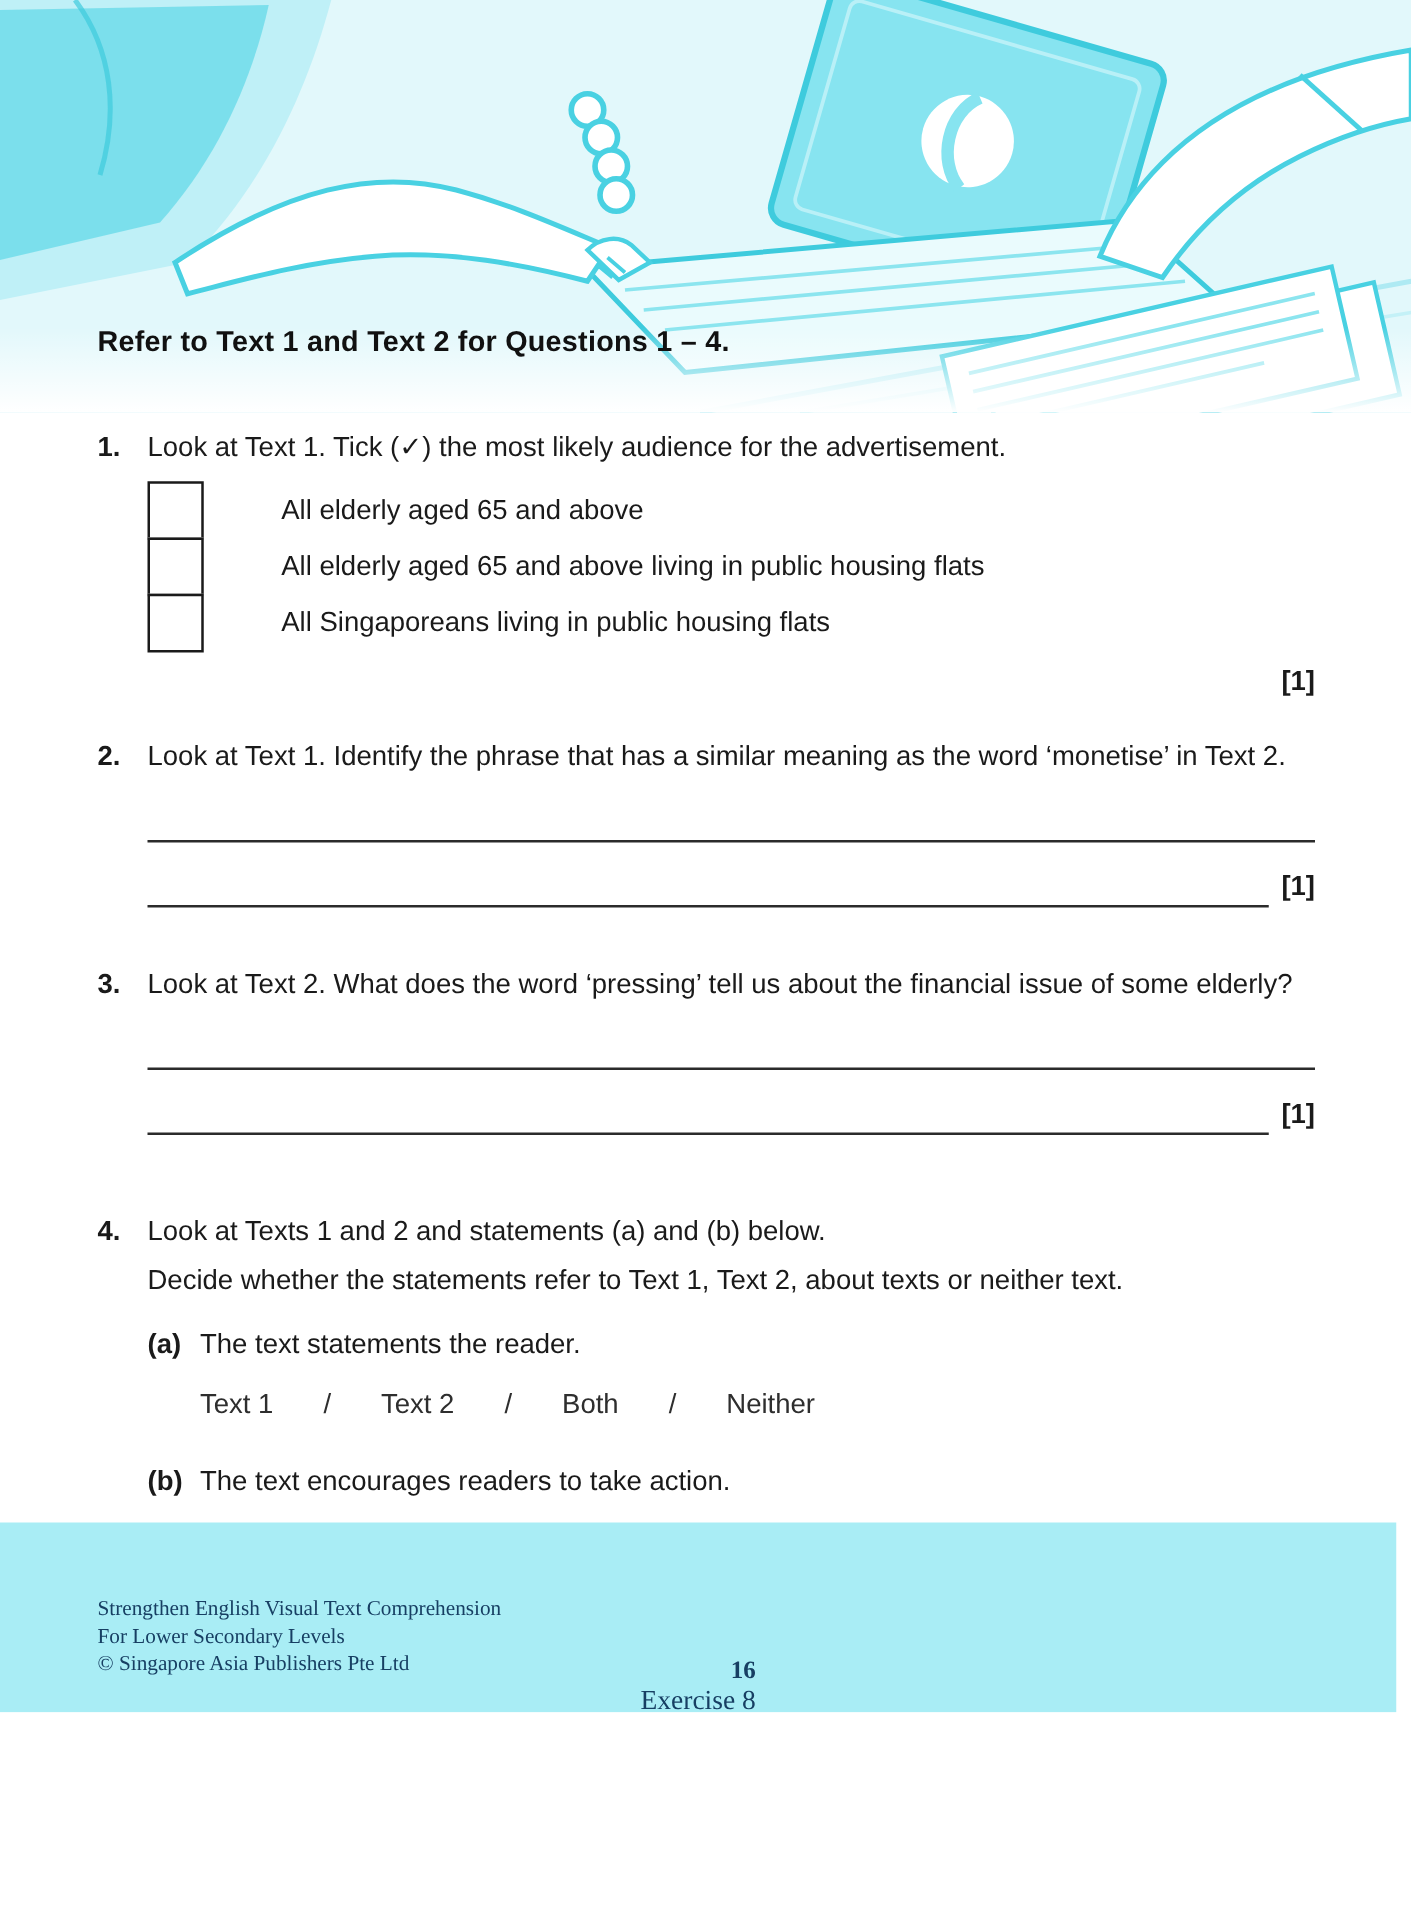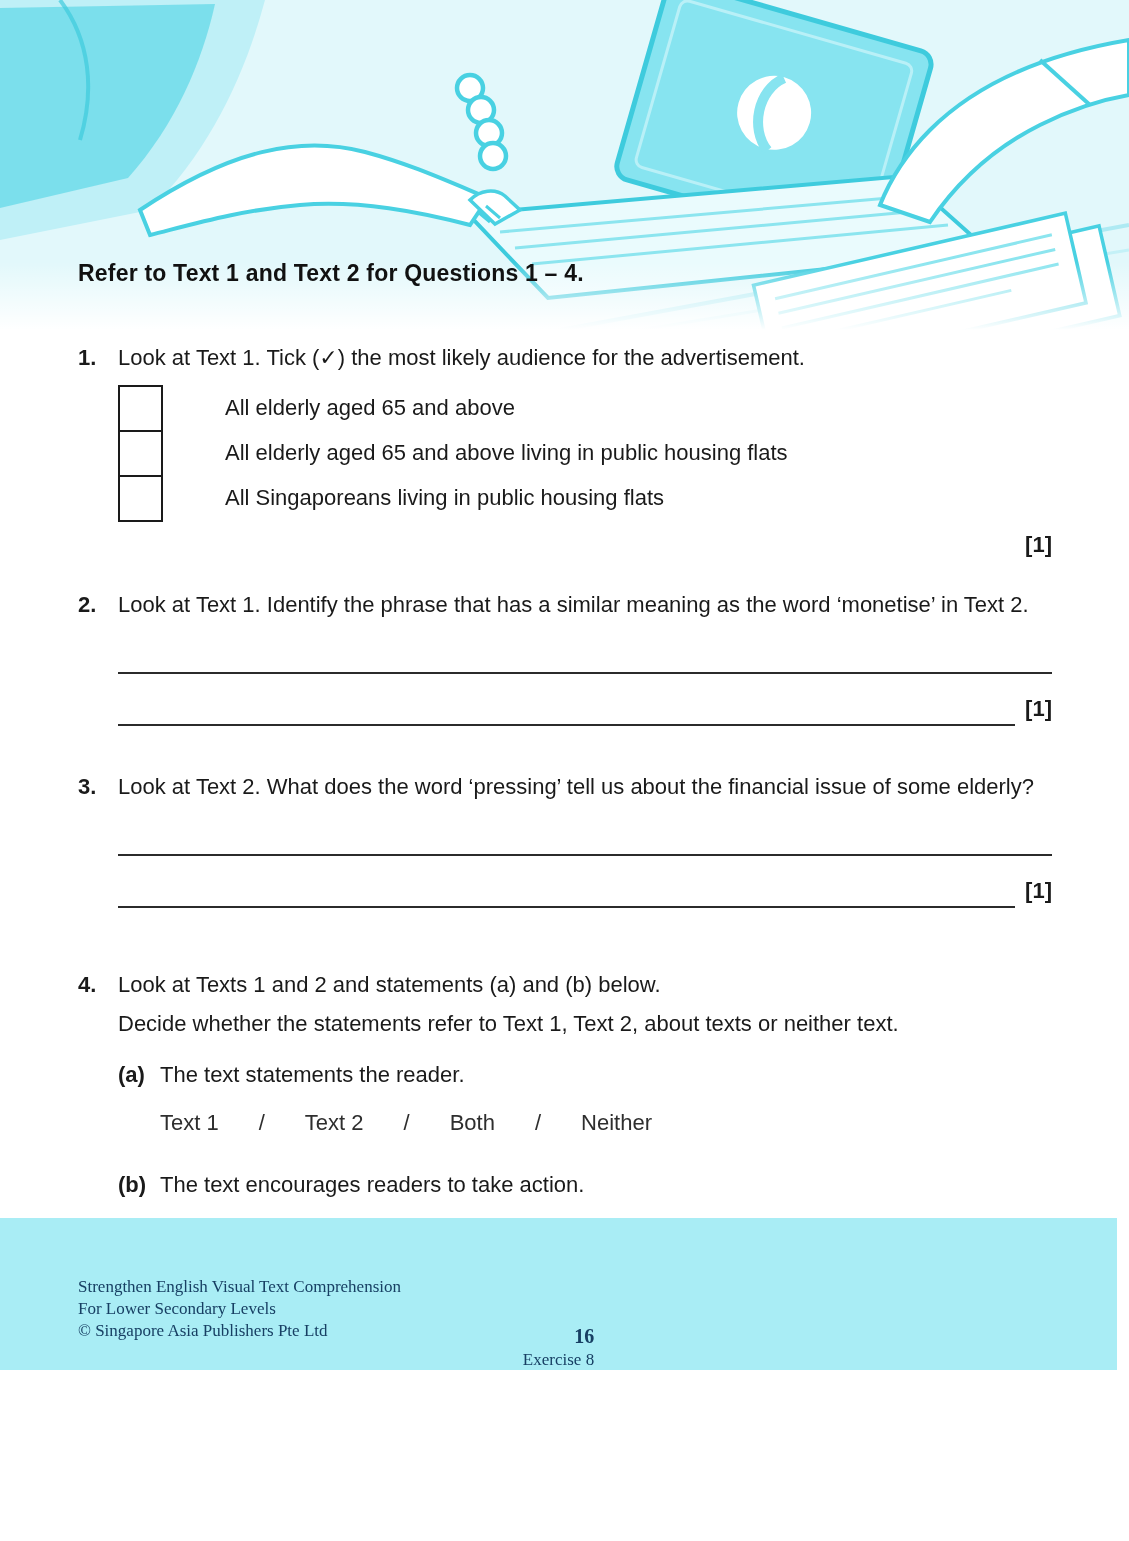--- a/index.html
+++ b/index.html
@@ -104,21 +104,21 @@
   }
   .footer-center {
     position: absolute;
     left: 50%;
     transform: translateX(-50%);
     top: 68px;
     text-align: right;
     margin-top: 37px;
   }
   .footer-pagenum { font-size: 20px; font-weight: bold; line-height: 26px; }
-  .footer-exercise { font-size: 17px; line-height: 22px; }
+  .footer-exercise { font-size: 22px; line-height: 22px; }
 </style>
 </head>
 <body>
 
 <div class="page">
 
   <header class="banner">
     <svg viewBox="0 0 1129 330" preserveAspectRatio="none" aria-hidden="true">
       <defs>
         <linearGradient id="fadeWhite" x1="0" y1="0" x2="0" y2="1">

